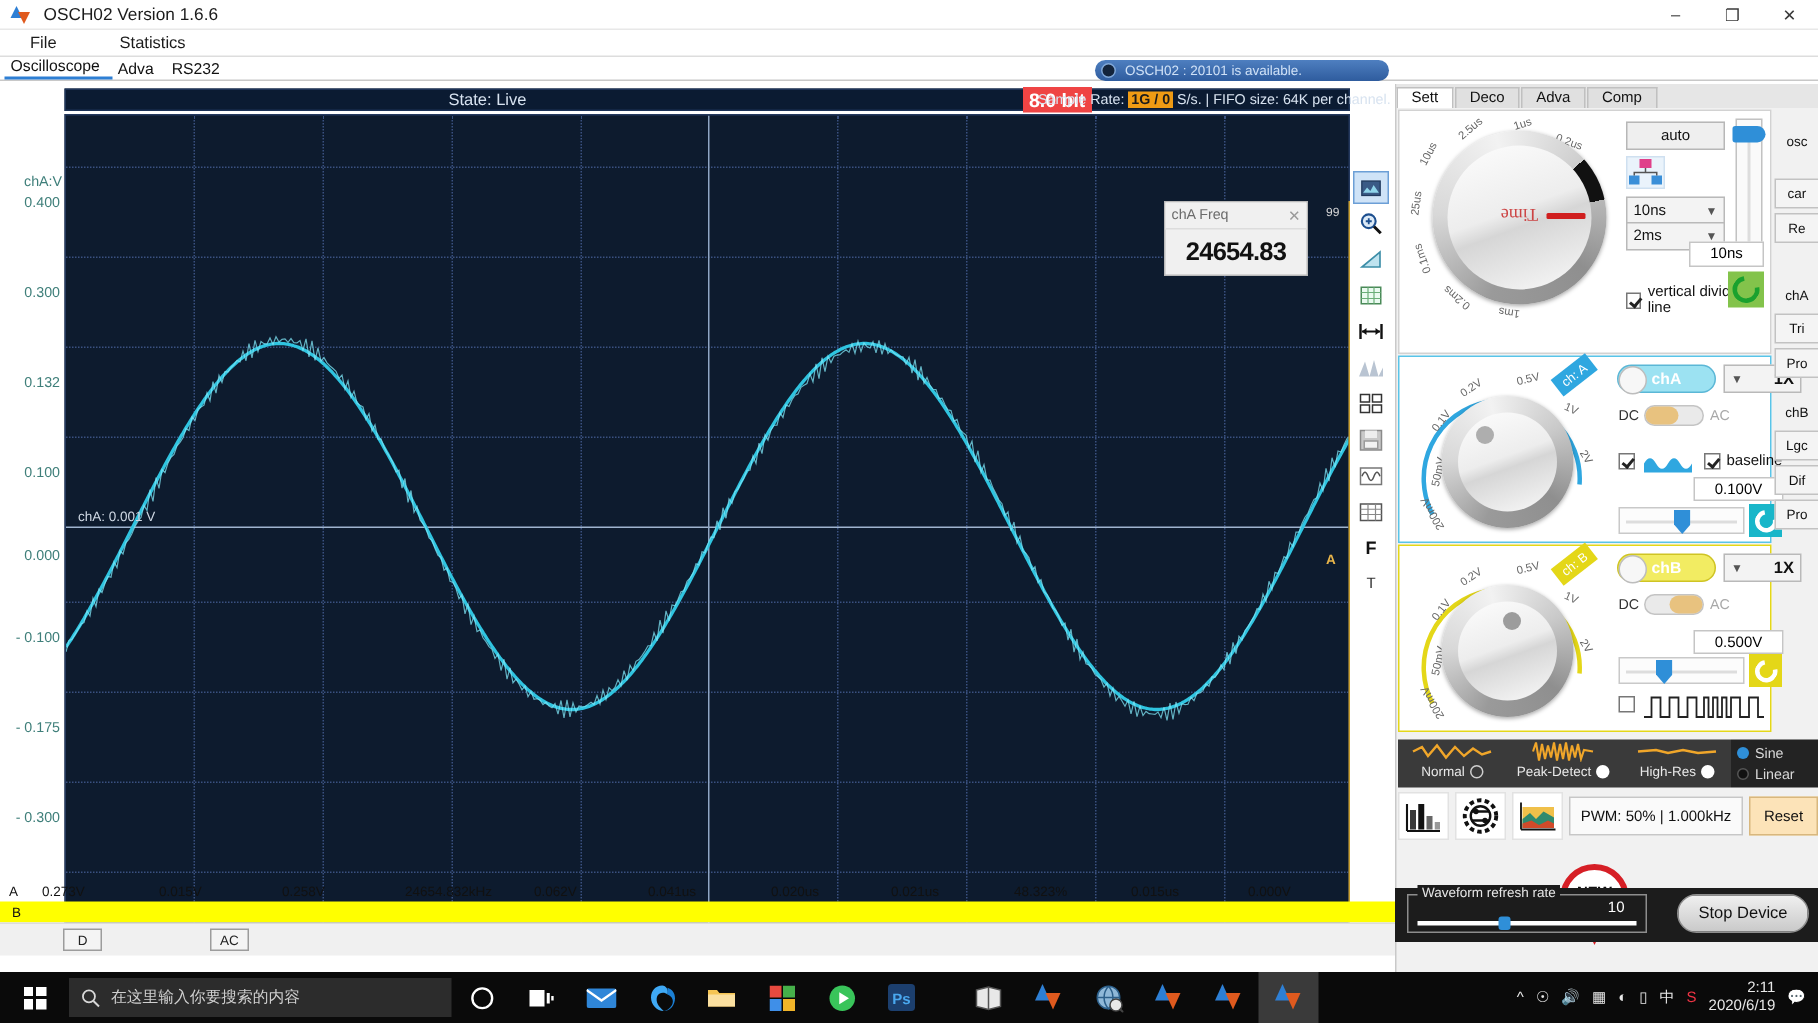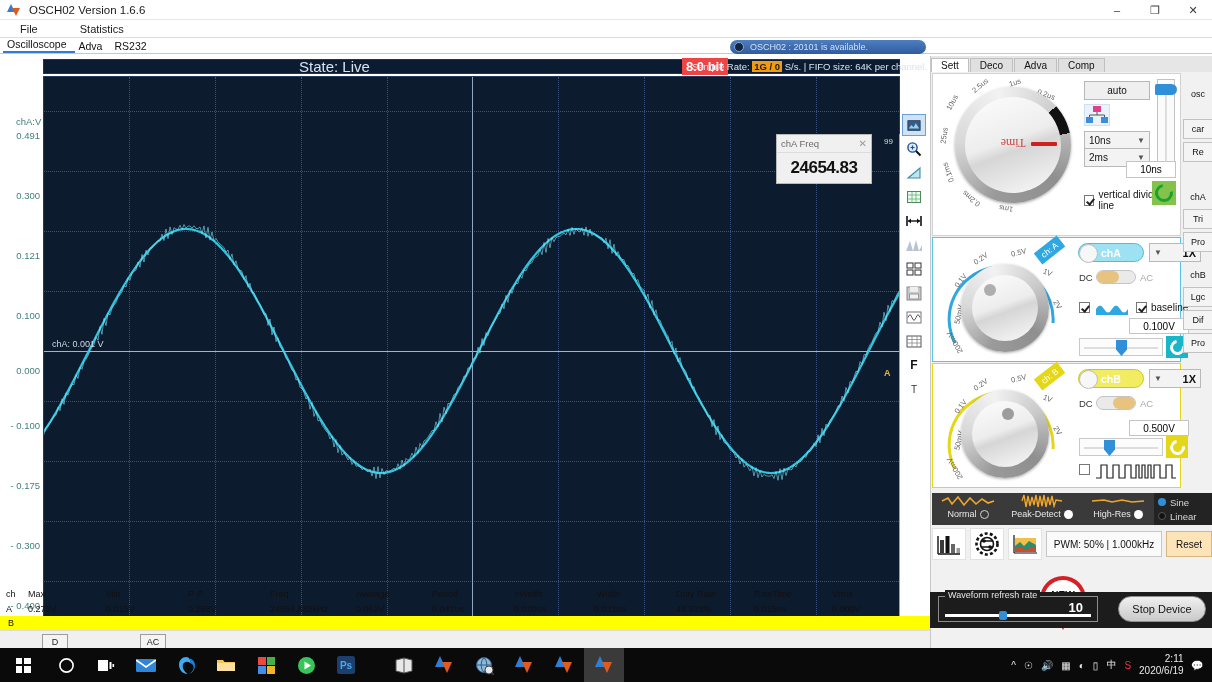--- a/index.html
+++ b/index.html
@@ -42,21 +42,21 @@
   
   .dev-pill{position:absolute;left:730px;top:-16px;width:196px;height:14px;
     background:linear-gradient(#4e7fc0,#2f5c9e);border-radius:7px;
     display:flex;align-items:center;color:#cfe1f7;font-size:9px;}
   .dev-pill .dot{width:10px;height:10px;border-radius:50%;background:#13243c;margin:0 6px 0 4px;
     border:1px solid #7fa7d8;}
 
   
   .scope-head{position:absolute;left:43px;top:3px;width:857px;height:15px;
               background:#0b1b32;border:1px solid #1d3357;display:flex;align-items:center;}
-  .scope-head .state{position:absolute;left:255px;color:#d8e3f0;font-size:15px;}
+  .scope-head .state{position:absolute;left:255px;color:#d8e3f0;font-size:11px;}
   .badge-bit{position:absolute;left:638px;background:#ef4444;color:#fff;font-size:13px;
              padding:1px 4px;font-weight:bold;}
   .srate{position:absolute;left:648px;color:#d8e3f0;font-size:9.5px;white-space:nowrap;}
   .srate .hl{background:#ef9b14;color:#1b1b1b;padding:0 2px;font-weight:bold;}
 
   .ylabel{position:absolute;left:16px;top:60px;font-size:9.5px;color:#3f7f7a;}
 
   
   .plot{position:absolute;left:43px;top:20px;width:857px;height:548px;
         background:#0d1b2e;border:1px solid #24395e;overflow:hidden;}
@@ -196,21 +196,21 @@
      font-weight:bold;color:#111;}
   .upd-pin .t2{position:absolute;top:22px;width:100%;text-align:center;font-size:6.5px;
      font-weight:bold;color:#111;}
   .upd-tail{position:absolute;left:16px;top:40px;width:0;height:0;border-left:7px solid transparent;
      border-right:7px solid transparent;border-top:14px solid #d61f26;}
 
   .bottombar{position:absolute;left:930px;top:592px;width:282px;height:36px;background:#1c1c1c;}
   .wrr{position:absolute;left:8px;top:4px;width:160px;height:26px;border:1px solid #8d8d8d;}
   .wrr .cap{position:absolute;left:6px;top:-7px;background:#1c1c1c;color:#e6e6e6;font-size:9px;
      padding:0 3px;}
-  .wrr .val{position:absolute;right:14px;top:3px;color:#fff;font-size:13px;font-weight:bold;}
+  .wrr .val{position:absolute;right:14px;top:3px;color:#fff;font-size:10px;}
   .wrr-track{position:absolute;left:6px;right:6px;top:17px;height:3px;background:#fff;}
   .wrr-thumb{position:absolute;left:60px;top:14px;width:8px;height:9px;background:#2f8fd8;
      border-radius:2px;}
   .stopdev{position:absolute;left:188px;top:4px;width:88px;height:26px;border-radius:13px;
      background:linear-gradient(#f0f0f0,#c9c9c9);border:1px solid #8e8e8e;font-size:11px;
      display:flex;align-items:center;justify-content:center;color:#111;}
 
   
   .taskbar{position:absolute;left:0;top:648px;width:1212px;height:34px;background:#0a0a0a;
      display:flex;align-items:center;}
@@ -274,23 +274,23 @@
       <span class="srate">
         <span>Sample Rate:</span>
         <span class="hl">1G / 0</span>
         <span>S/s. | FIFO size: 64K per channel.</span>
       </span>
     </div>
 
     <div class="ylabel">chA:V</div>
 
     <div class="yticks">
-      <span style="top:54px">0.491</span>
+      <span style="top:54px">0.400</span>
       <span style="top:114px">0.300</span>
-      <span style="top:174px">0.121</span>
+      <span style="top:174px">0.132</span>
       <span style="top:234px">0.100</span>
       <span style="top:289px">0.000</span>
       <span style="top:344px">- 0.100</span>
       <span style="top:404px">- 0.175</span>
       <span style="top:464px">- 0.300</span>
       <span style="top:524px">- 0.400</span>
     </div>
 
     <div class="plot">
       <div class="grid-v" style="left:85px"></div>
@@ -415,34 +415,20 @@
         <svg width="16" height="13" viewBox="0 0 16 13">
             <rect x="1" y="1" width="14" height="11" fill="#fff" stroke="#555"></rect>
             <path d="M1 4.5h14 M1 8h14 M6 1v11 M11 1v11" stroke="#888" stroke-width=".8"></path>
           </svg>
       </div>
       <div class="stool ftool">F</div>
       <div class="stool ttool">T</div>
     </div>
 
     <div class="meas-table">
-      <div class="mt-row mt-head">
-        <span class="c" style="width:28px;padding-left:6px">ch</span>
-        <span class="c" style="width:78px">Max</span>
-        <span class="c" style="width:82px">Min</span>
-        <span class="c" style="width:82px">P-P</span>
-        <span class="c" style="width:86px">Freq</span>
-        <span class="c" style="width:76px">Average</span>
-        <span class="c" style="width:82px">Period</span>
-        <span class="c" style="width:80px">+Width</span>
-        <span class="c" style="width:82px">-Width</span>
-        <span class="c" style="width:78px">Duty Rate</span>
-        <span class="c" style="width:78px">RiseTime</span>
-        <span class="c" style="width:70px">Vrms</span>
-      </div>
       <div class="mt-row">
         <span class="c" style="width:28px;padding-left:6px">A</span>
         <span class="c" style="width:78px">0.273V</span>
         <span class="c" style="width:82px">0.015V</span>
         <span class="c" style="width:82px">0.258V</span>
         <span class="c" style="width:86px">24654.832kHz</span>
         <span class="c" style="width:76px">0.062V</span>
         <span class="c" style="width:82px">0.041us</span>
         <span class="c" style="width:80px">0.020us</span>
         <span class="c" style="width:82px">0.021us</span>
@@ -770,20 +756,27 @@
 </div>
 
 <div class="taskbar">
   <div class="startbtn">
     <div class="winlogo">
         <i></i>
         <i></i>
         <i></i>
         <i></i>
       </div>
+  </div>
+  <div class="searchbox">
+    <svg width="13" height="13" viewBox="0 0 13 13">
+        <circle cx="5.3" cy="5.3" r="4" stroke="#d8d8d8" stroke-width="1.2" fill="none"></circle>
+        <path d="M8.3 8.3 L12 12" stroke="#d8d8d8" stroke-width="1.3"></path>
+      </svg>
+    <span class="ph">在这里输入你要搜索的内容</span>
   </div>
   <div class="tbicon">
     <svg width="17" height="17" viewBox="0 0 17 17">
         <circle cx="8.5" cy="8.5" r="6.6" stroke="#fff" stroke-width="1.6" fill="none"></circle>
       </svg>
   </div>
   <div class="tbicon">
     <svg width="18" height="15" viewBox="0 0 18 15">
         <rect x="1" y="2" width="10" height="11" fill="#fff"></rect>
         <rect x="12.5" y="4" width="2" height="7" fill="#fff"></rect>

